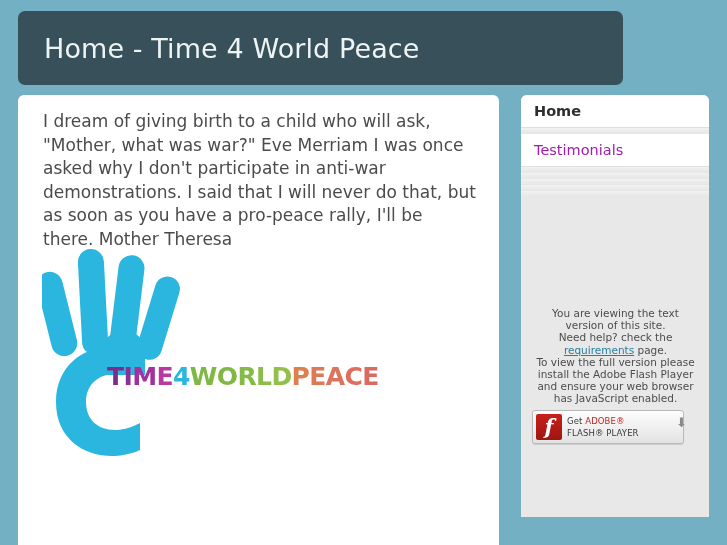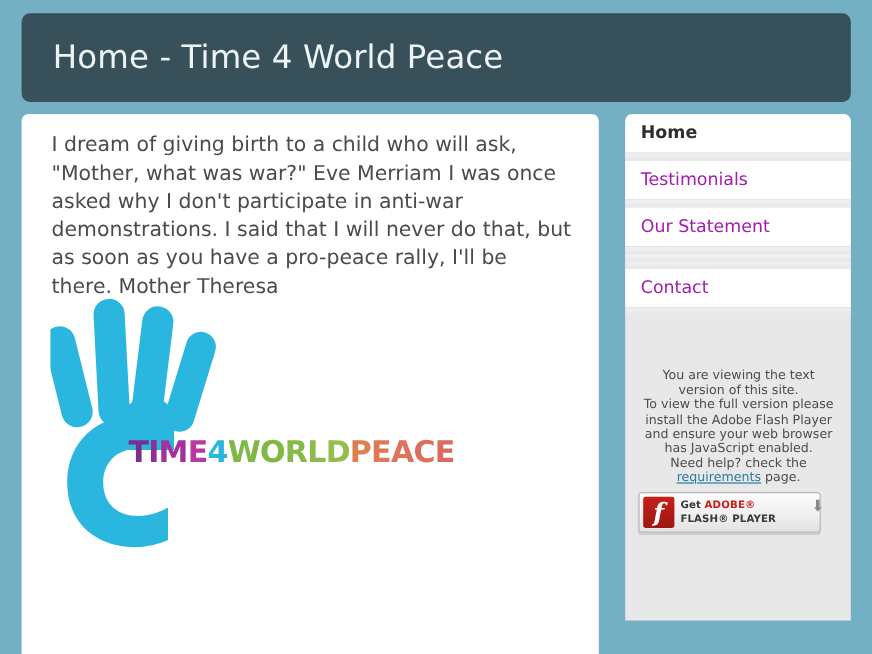--- a/index.html
+++ b/index.html
@@ -12,21 +12,21 @@
     background: #74b0c4;
     font-family: "DejaVu Sans", sans-serif;
     overflow: hidden;
   }
 
   
   .page-header {
     position: absolute;
     left: 18px;
     top: 11px;
-    width: 691px;
+    width: 605px;
     height: 74px;
     background: #37505a;
     border-radius: 7px;
     box-sizing: border-box;
   }
   .page-title {
     position: absolute;
     left: 26px;
     top: 50%;
     transform: translateY(-50%);
@@ -160,21 +160,21 @@
     font-size: 21px;
     line-height: 26px;
     color: #ffffff;
   }
   .adobe-text {
     position: absolute;
     left: 34px;
     top: 4px;
     font-size: 8.5px;
     line-height: 12px;
-    font-weight: bold;
+    font-weight: normal;
     color: #3a3a3a;
     letter-spacing: 0.1px;
   }
   .adobe-red { color: #c7201c; }
   .adobe-arrow {
     position: absolute;
     right: 7px;
     top: 5px;
     width: 0; height: 0;
     font-size: 13px;
@@ -225,34 +225,32 @@
 
 </div>
 
 <div class="sidebar">
 
   <div class="nav-list">
       <div class="nav-item active"><span>Home</span></div>
       <div class="nav-sep"></div>
       <div class="nav-item"><span>Testimonials</span></div>
       <div class="nav-sep"></div>
-      <div class="nav-item"><span>Our Statement</span></div>
-      <div class="nav-sep"></div>
-      <div class="nav-sep"></div>
-      <div class="nav-sep"></div>
-      <div class="nav-item"><span>Contact</span></div>
+      <div class="nav-sep"></div>
+      <div class="nav-sep"></div>
+      <div class="nav-sep"></div>
       <div class="nav-sep"></div>
     </div>
 
   <div class="flash-notice">
     <p>You are viewing the text version of this site.</p>
-    <p>To view the full version please install the Adobe Flash Player and ensure your web browser has JavaScript enabled.</p>
     <p>
       <span>Need help? check the </span><a class="req-link" href="#">requirements</a><span> page.</span>
     </p>
+    <p>To view the full version please install the Adobe Flash Player and ensure your web browser has JavaScript enabled.</p>
   </div>
 
   <div class="adobe-badge">
     <div class="adobe-f">
       <div class="adobe-f-glyph">f</div>
     </div>
     <div class="adobe-text">
       <span>Get </span><span class="adobe-red">ADOBE®</span><br>
       <span>FLASH® PLAYER</span>
     </div>

